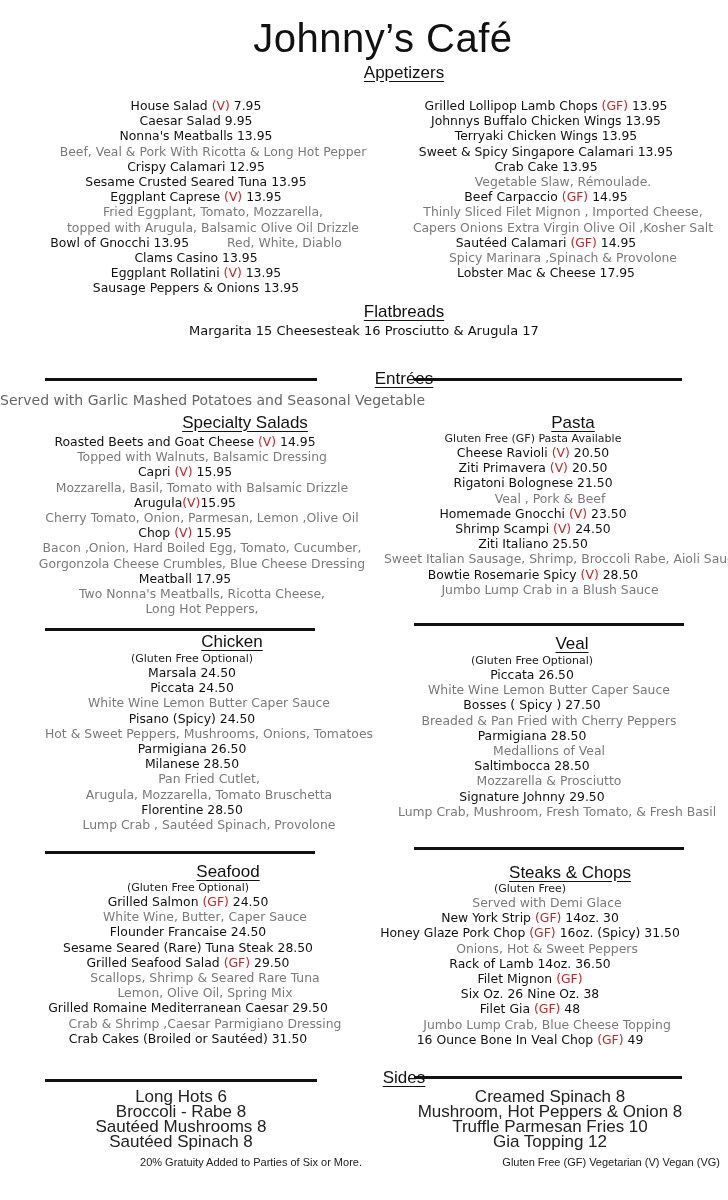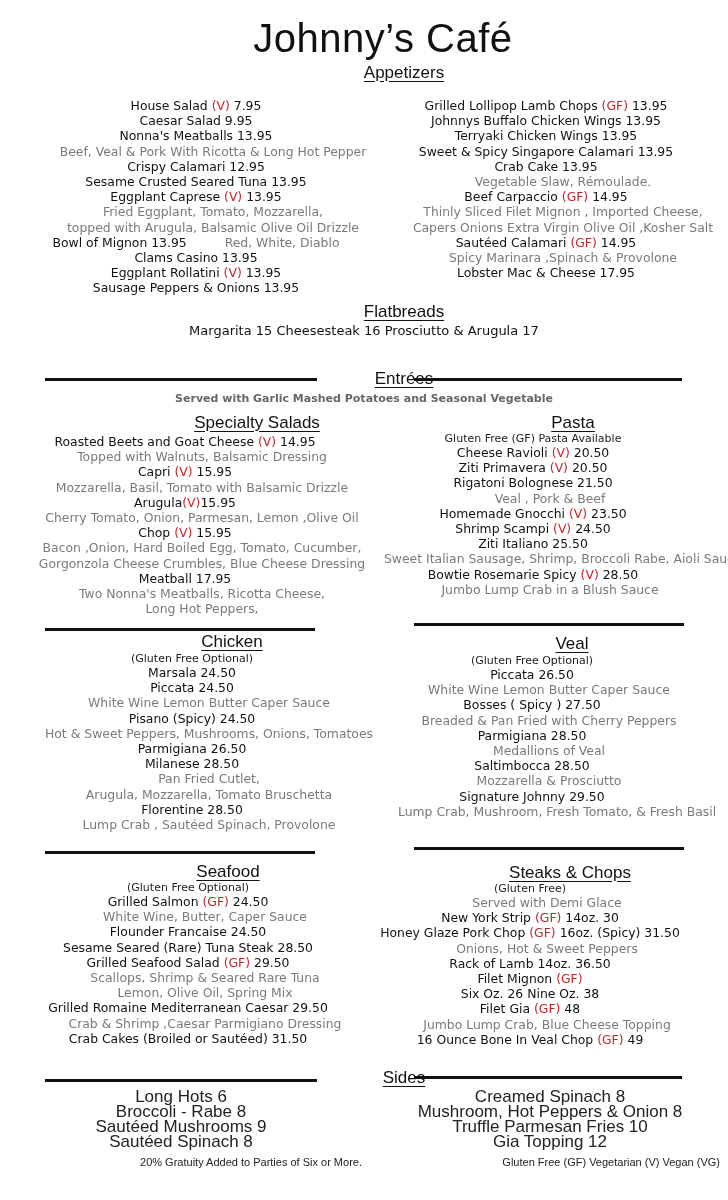--- a/index.html
+++ b/index.html
@@ -9,42 +9,42 @@
   .title { left:0; width:728px; top:14px; text-align:center; font-size:40px; font-weight:300;
            font-family:"Liberation Sans", sans-serif; letter-spacing:0.5px; color:#111; line-height:48px;padding-left:19px; }
   .sec-h { text-align:center; text-decoration:underline; text-underline-offset:3px; font-size:17px; color:#111;
            font-family:"Liberation Sans", sans-serif; line-height:20px;margin-left:40px; }
   .col { text-align:center; font-size:12.4px; line-height:15.2px; }
   .col .it { color:#111; white-space:nowrap; }
   .col .ds { color:#7a7a7a; white-space:nowrap;padding-left:34px; }
   .col .sub { font-size:11px; color:#222; line-height:12px; }
   .tag { color:#c0272d; }
   .rule { height:3px; background:#111; }
-  .small { font-size:11px; color:#666; text-align:center;font-weight:bold; }
+  .small { font-size:14px; color:#666; text-align:left; }
   .flat { font-size:13px; text-align:center; color:#111; white-space:nowrap; }
   .sides { font-family:"Liberation Sans", sans-serif; font-size:17px; line-height:15px; text-align:center; color:#222; }
   .foot { font-family:"Liberation Sans", sans-serif; font-size:11px; text-align:right; color:#222; }
 </style>
 </head>
 <body>
 
 <div class="abs title">Johnny’s Café</div>
 
 <div class="abs sec-h" style="left:0;width:728px;top:63px;">Appetizers</div>
 <div class="abs col" id="app-left" style="left:0;width:392px;top:98px;">
     <div class="it"><span>House Salad</span> <span class="tag">(V)</span> <span>7.95</span></div>
     <div class="it"><span>Caesar Salad</span> <span> 9.95</span></div>
     <div class="it"><span>Nonna's Meatballs</span> <span>13.95</span></div>
     <div class="ds">Beef, Veal &amp; Pork With Ricotta &amp; Long Hot Pepper</div>
     <div class="it"><span>Crispy Calamari</span> <span>12.95</span></div>
     <div class="it"><span>Sesame Crusted Seared Tuna</span> <span>13.95</span></div>
     <div class="it"><span>Eggplant Caprese</span> <span class="tag">(V)</span> <span>13.95</span></div>
     <div class="ds">Fried Eggplant, Tomato, Mozzarella,</div>
     <div class="ds">topped with Arugula, Balsamic Olive Oil Drizzle</div>
-    <div class="it"><span>Bowl of Mignon</span> <span>13.95</span> <span class="ds">Red, White, Diablo</span></div>
+    <div class="it"><span>Bowl of Gnocchi</span> <span>13.95</span> <span class="ds">Red, White, Diablo</span></div>
     <div class="it"><span>Clams Casino</span> <span>13.95</span></div>
     <div class="it"><span>Eggplant Rollatini</span> <span class="tag">(V)</span> <span> 13.95</span></div>
     <div class="it"><span>Sausage Peppers &amp; Onions</span> <span>13.95</span></div>
   </div>
 <div class="abs col" id="app-right" style="left:364px;width:364px;top:98px;">
     <div class="it"><span>Grilled Lollipop Lamb Chops</span> <span class="tag">(GF)</span> <span>13.95</span></div>
     <div class="it"><span>Johnnys Buffalo Chicken Wings</span> <span>13.95</span></div>
     <div class="it"><span>Terryaki Chicken Wings</span> <span>13.95</span></div>
     <div class="it"><span>Sweet &amp; Spicy Singapore Calamari</span> <span>13.95</span></div>
     <div class="it"><span>Crab Cake</span> <span>13.95</span></div>
@@ -58,21 +58,21 @@
   </div>
 
 <div class="abs sec-h" style="left:0;width:728px;top:302px;">Flatbreads</div>
 <div class="abs flat" style="left:0;width:728px;top:323px;">Margarita 15  Cheesesteak 16  Prosciutto &amp; Arugula 17</div>
 
 <div class="abs rule" style="left:45px;top:378px;width:272px;"></div>
 <div class="abs sec-h" style="left:0;width:728px;top:369px;">Entrées</div>
 <div class="abs rule" style="left:414px;top:378px;width:268px;"></div>
 <div class="abs small" style="left:0;width:728px;top:392px;">Served with Garlic Mashed Potatoes and Seasonal Vegetable</div>
 
-<div class="abs sec-h" style="left:12px;width:370px;top:413px;padding-left:20px;">Specialty Salads</div>
+<div class="abs sec-h" style="left:0;width:370px;top:413px;padding-left:20px;">Specialty Salads</div>
 <div class="abs col" style="left:0;width:370px;top:434px;">
     <div class="it"><span>Roasted Beets and Goat Cheese</span> <span class="tag">(V)</span> <span>14.95</span></div>
     <div class="ds">Topped with Walnuts, Balsamic Dressing</div>
     <div class="it"><span>Capri</span> <span class="tag">(V)</span> <span>15.95</span></div>
     <div class="ds">Mozzarella, Basil, Tomato with Balsamic Drizzle</div>
     <div class="it"><span>Arugula</span><span class="tag">(V)</span><span>15.95</span></div>
     <div class="ds">Cherry Tomato, Onion, Parmesan, Lemon ,Olive Oil</div>
     <div class="it"><span>Chop </span> <span class="tag">(V)</span> <span>15.95</span></div>
     <div class="ds">Bacon ,Onion, Hard Boiled Egg, Tomato, Cucumber,</div>
     <div class="ds">Gorgonzola Cheese Crumbles, Blue Cheese Dressing</div>
@@ -170,21 +170,21 @@
       <div class="it"><span>16 Ounce Bone In Veal Chop</span> <span class="tag">(GF)</span> <span>49</span></div>
     </div>
 </div>
 
 <div class="abs rule" style="left:45px;top:1079px;width:272px;"></div>
 <div class="abs sec-h" style="left:0;width:728px;top:1068px;">Sides</div>
 <div class="abs rule" style="left:414px;top:1076px;width:268px;"></div>
 <div class="abs sides" style="left:45px;width:272px;top:1089px;">
     <div>Long Hots 6</div>
     <div>Broccoli - Rabe 8</div>
-    <div>Sautéed Mushrooms 9</div>
+    <div>Sautéed Mushrooms 8</div>
     <div>Sautéed Spinach 8</div>
   </div>
 <div class="abs sides" style="left:400px;width:300px;top:1089px;">
     <div>Creamed Spinach 8</div>
     <div>Mushroom, Hot Peppers &amp; Onion 8</div>
     <div>Truffle Parmesan Fries 10</div>
     <div>Gia Topping 12</div>
   </div>
 
 <div class="abs foot" style="left:0;width:362px;top:1156px;">20% Gratuity Added to Parties of Six or More.</div>

